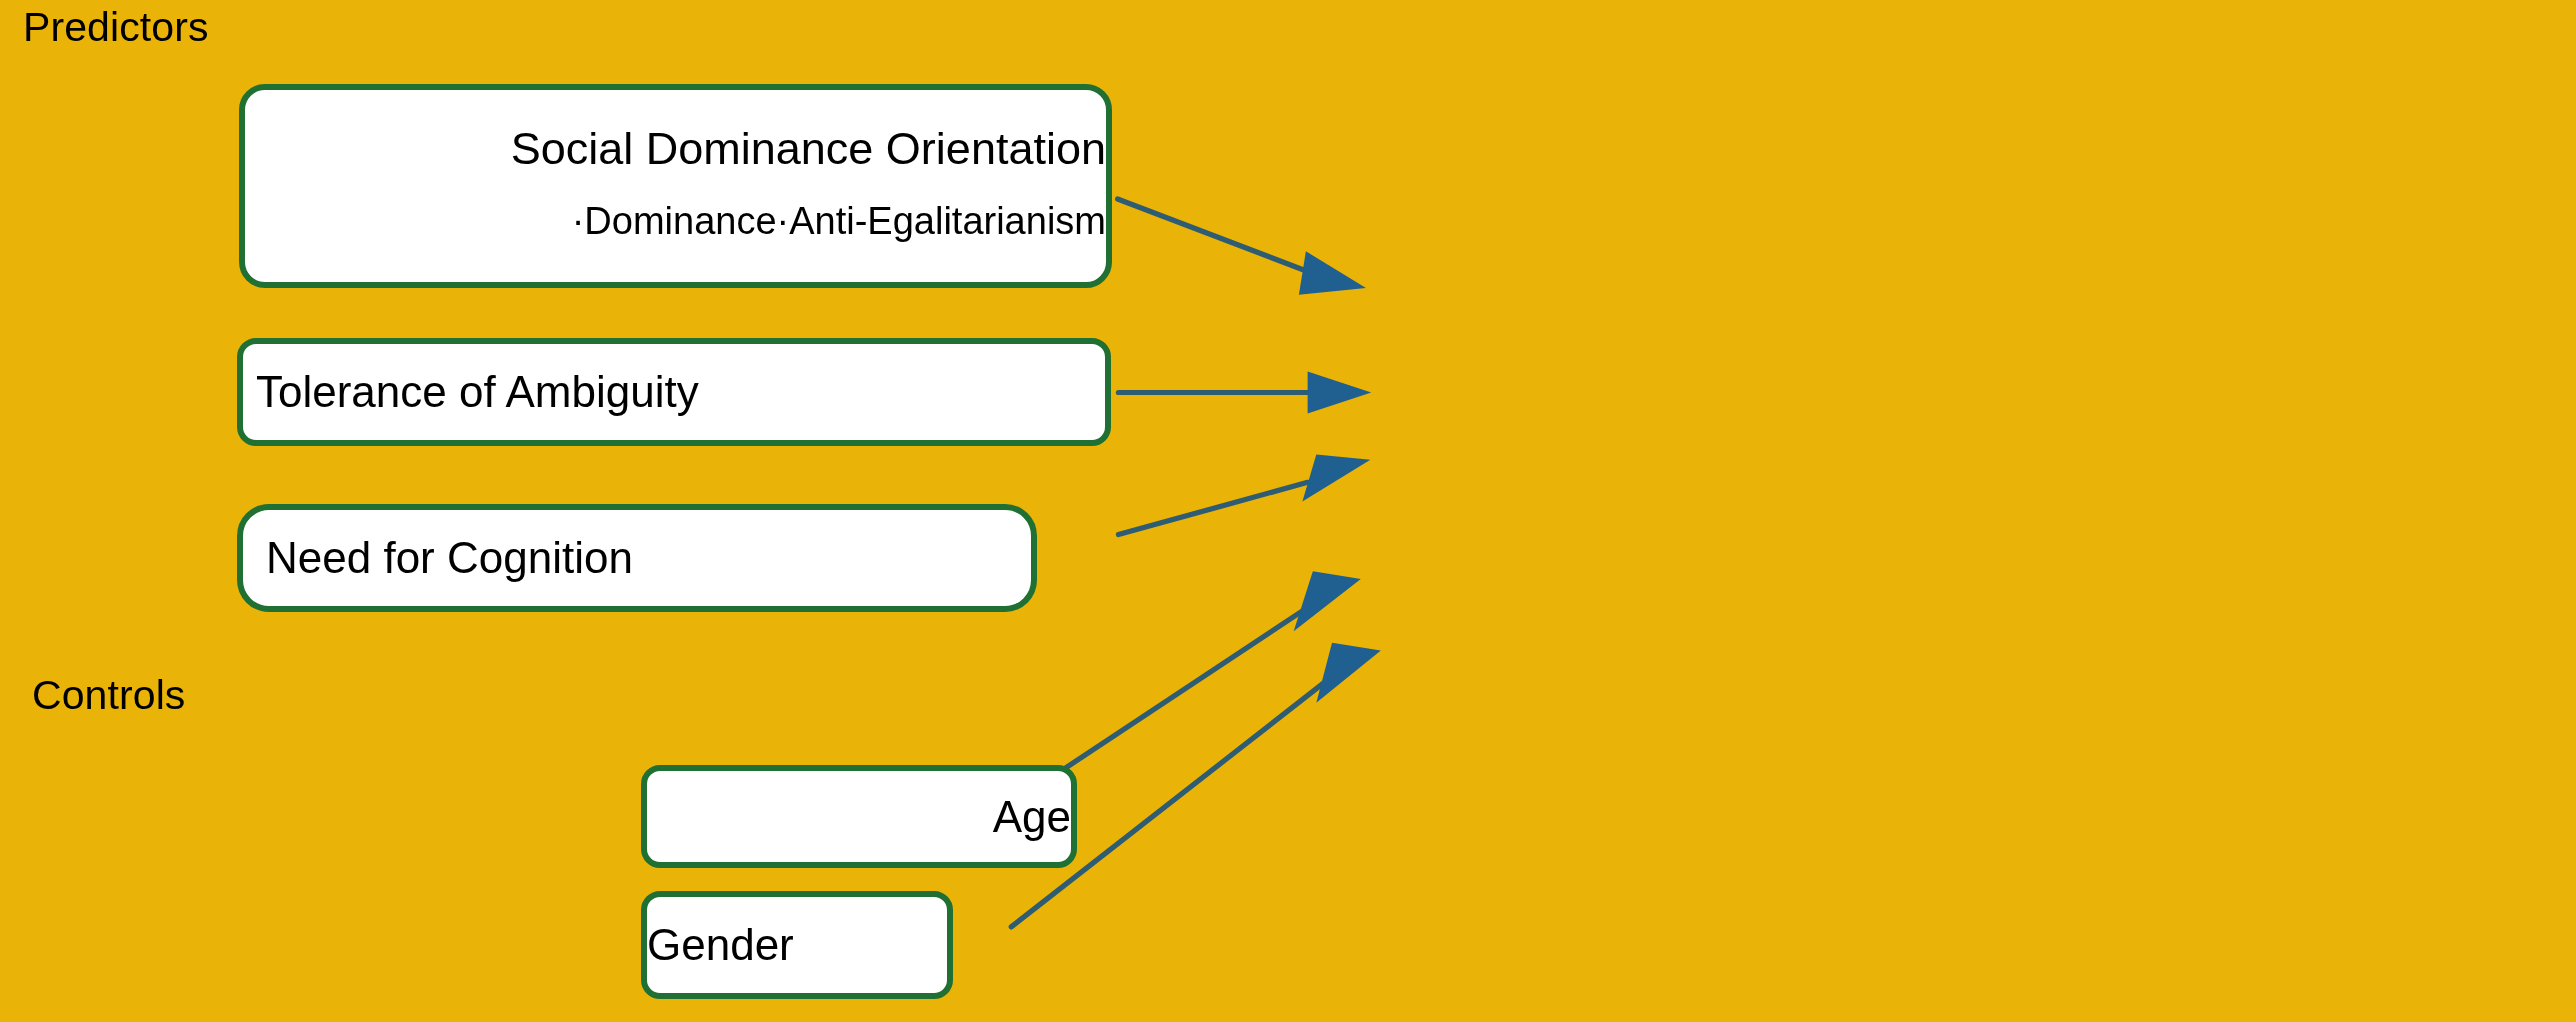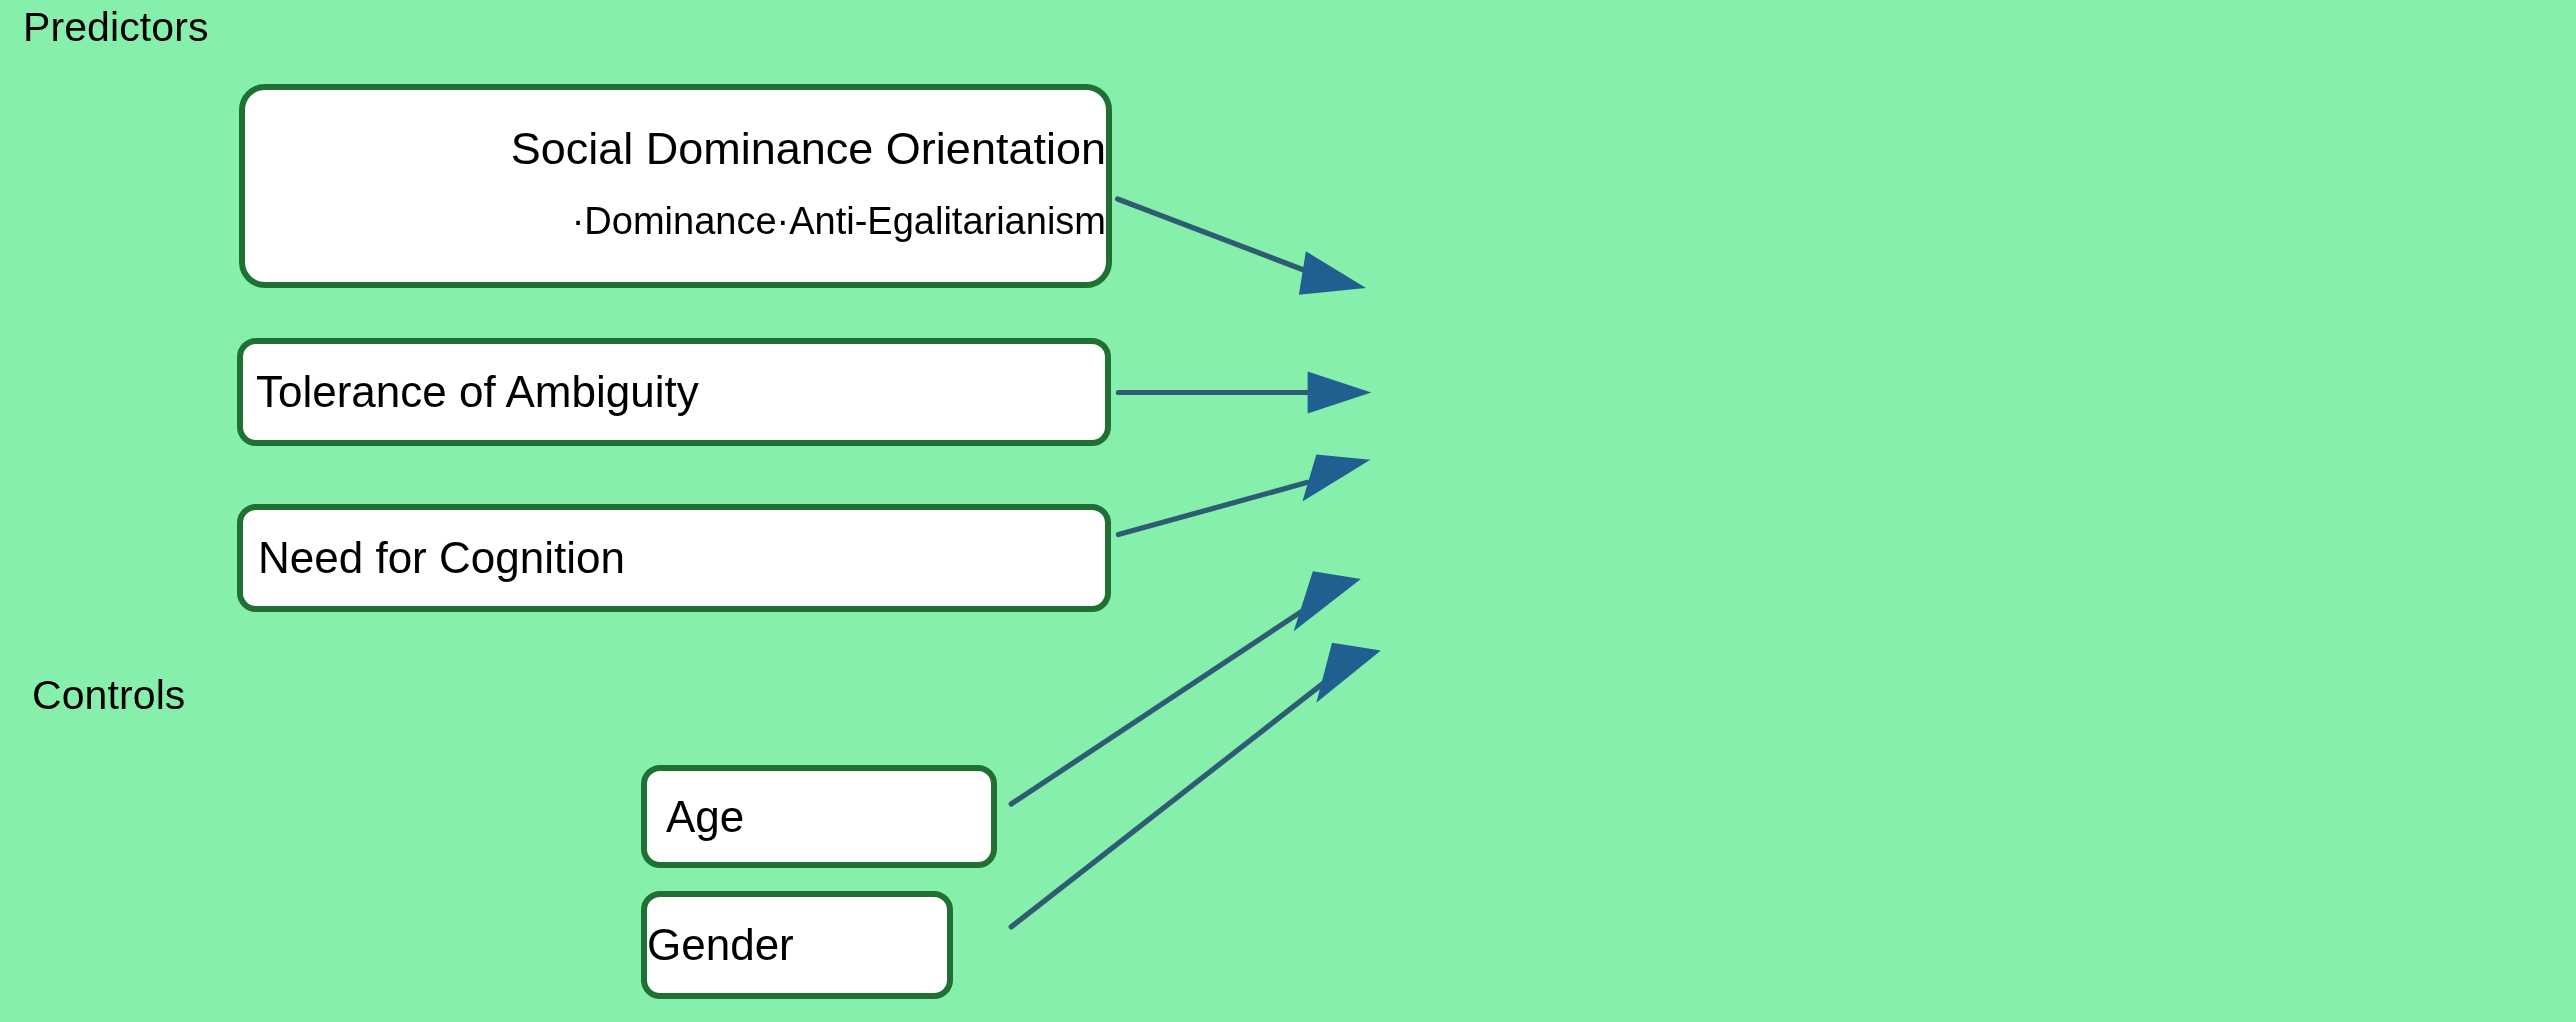--- a/index.html
+++ b/index.html
@@ -9,21 +9,21 @@
     background: #ffffff;
   }
   body {
     font-family: "Liberation Sans", sans-serif;
     -webkit-font-smoothing: antialiased;
   }
   #canvas {
     position: relative;
     width: 2576px;
     height: 1023px;
-    background: #86efac;
+    background: #eab308;
     overflow: hidden;
   }
 
   
   .section-label {
     position: absolute;
     color: #000000;
     font-size: 41px;
     line-height: 1.08;
     letter-spacing: 0.1px;
@@ -73,34 +73,34 @@
   
   #node-tolerance {
     left: 237px; top: 338px;
     width: 874px; height: 108px;
     border-radius: 19px;
     align-items: flex-start;
     padding-left: 13px;
   }
   #node-cognition {
     left: 237px; top: 504px;
-    width: 874px; height: 108px;
-    border-radius: 19px;
+    width: 800px; height: 108px;
+    border-radius: 32px;
     align-items: flex-start;
-    padding-left: 15px;
+    padding-left: 23px;
   }
   #node-tolerance .node-title,
   #node-cognition .node-title { font-size: 44px; }
 
   
   #node-age {
     left: 641px; top: 765px;
-    width: 356px; height: 103px;
+    width: 436px; height: 103px;
     border-radius: 19px;
-    align-items: flex-start;
+    align-items: flex-end;
     padding-left: 19px;
   }
   #node-gender {
     left: 641px; top: 891px;
     width: 312px; height: 108px;
     border-radius: 19px;
     align-items: flex-start;
   }
   #node-age .node-title,
   #node-gender .node-title { font-size: 44px; }

